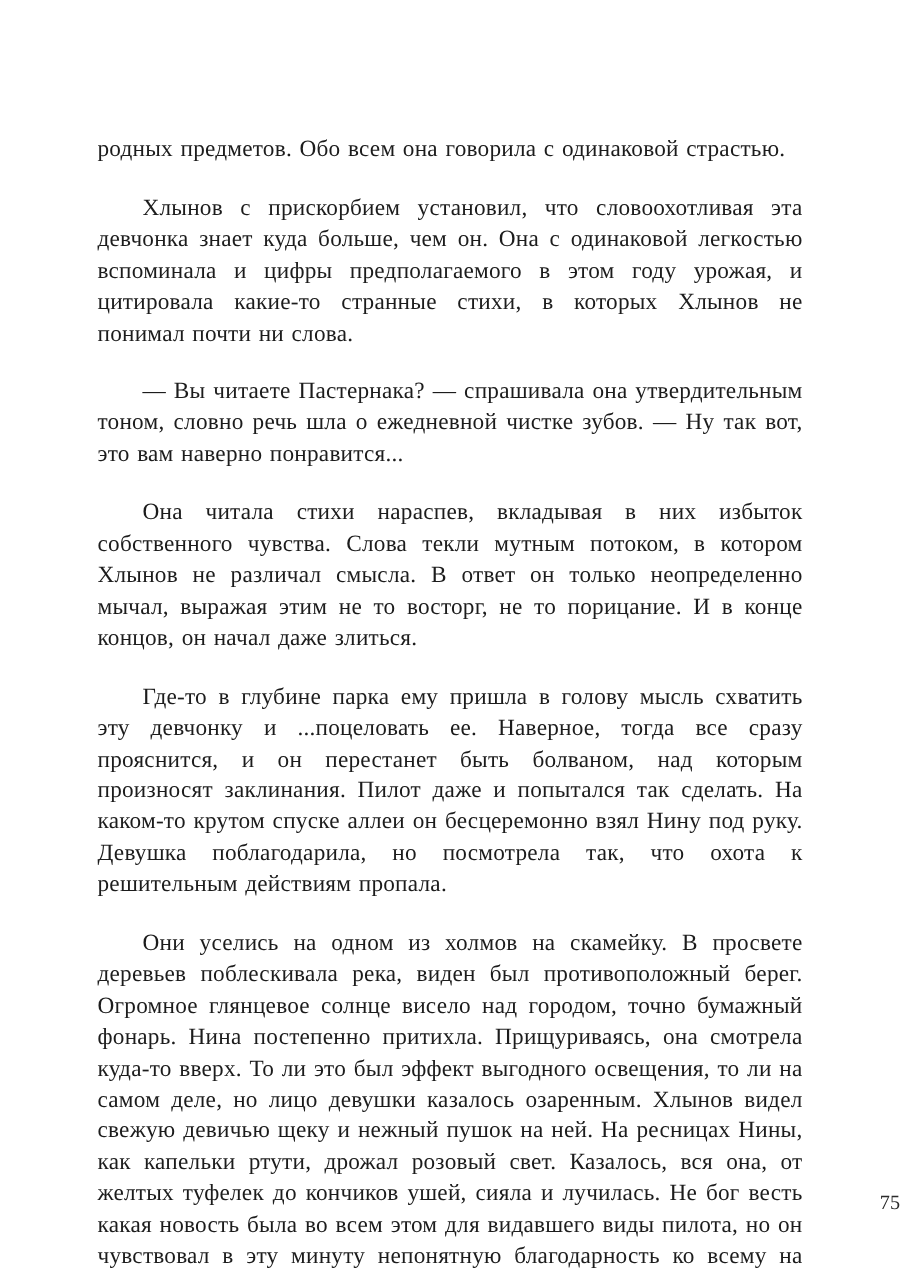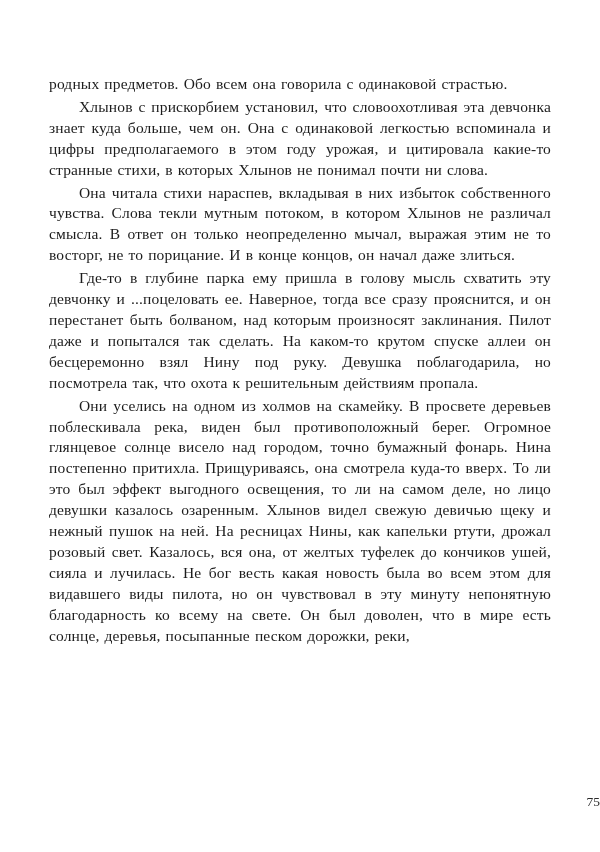--- a/index.html
+++ b/index.html
@@ -19,21 +19,21 @@
     background: #ffffff;
     position: relative;
     padding: 72px 47px 0 47px;
     overflow: hidden;
     color: #1c1c1c;
   }
   .text-block {
     width: 100%;
   }
   .para {
-    margin: 2px;
+    margin: 18px;
     font-size: 15.5px;
     line-height: 20.9px;
     text-align: justify;
     text-justify: inter-word;
     letter-spacing: 0.15px;
     word-spacing: 1px;
     color: #1c1c1c;
   }
   .para.indent {
     text-indent: 30px;
@@ -48,18 +48,19 @@
     color: #2a2a2a;
   }
 </style>
 </head>
 <body>
 
 <div class="page">
   <main class="text-block">
       <p class="para">родных предметов. Обо всем она говорила с одинаковой страстью.</p>
       <p class="para indent">Хлынов с прискорбием установил, что словоохотливая эта девчонка знает куда больше, чем он. Она с одинаковой легкостью вспоминала и цифры предполагаемого в этом году урожая, и цитировала какие-то странные стихи, в которых Хлынов не понимал почти ни слова.</p>
+      <p class="para indent">— Вы читаете Пастернака? — спрашивала она утвердительным тоном, словно речь шла о ежедневной чистке зубов. — Ну так вот, это вам наверно понравится...</p>
       <p class="para indent">Она читала стихи нараспев, вкладывая в них избыток собственного чувства. Слова текли мутным потоком, в котором Хлынов не различал смысла. В ответ он только неопределенно мычал, выражая этим не то восторг, не то порицание. И в конце концов, он начал даже злиться.</p>
       <p class="para indent">Где-то в глубине парка ему пришла в голову мысль схватить эту девчонку и ...поцеловать ее. Наверное, тогда все сразу прояснится, и он перестанет быть болваном, над которым произносят заклинания. Пилот даже и попытался так сделать. На каком-то крутом спуске аллеи он бесцеремонно взял Нину под руку. Девушка поблагодарила, но посмотрела так, что охота к решительным действиям пропала.</p>
       <p class="para indent">Они уселись на одном из холмов на скамейку. В просвете деревьев поблескивала река, виден был противоположный берег. Огромное глянцевое солнце висело над городом, точно бумажный фонарь. Нина постепенно притихла. Прищуриваясь, она смотрела куда-то вверх. То ли это был эффект выгодного освещения, то ли на самом деле, но лицо девушки казалось озаренным. Хлынов видел свежую девичью щеку и нежный пушок на ней. На ресницах Нины, как капельки ртути, дрожал розовый свет. Казалось, вся она, от желтых туфелек до кончиков ушей, сияла и лучилась. Не бог весть какая новость была во всем этом для видавшего виды пилота, но он чувствовал в эту минуту непонятную благодарность ко всему на свете. Он был доволен, что в мире есть солнце, деревья, посыпанные песком дорожки, реки,</p>
     </main>
   <footer class="page-number">75</footer>
 </div>
 
 </body></html>

